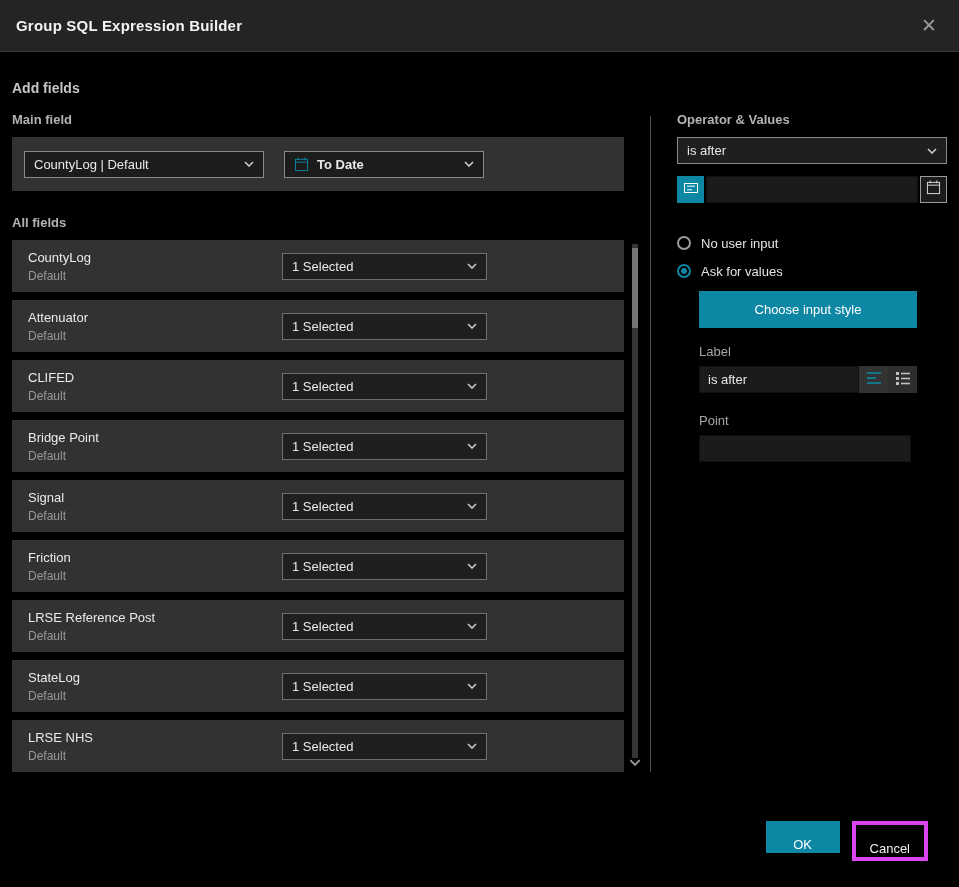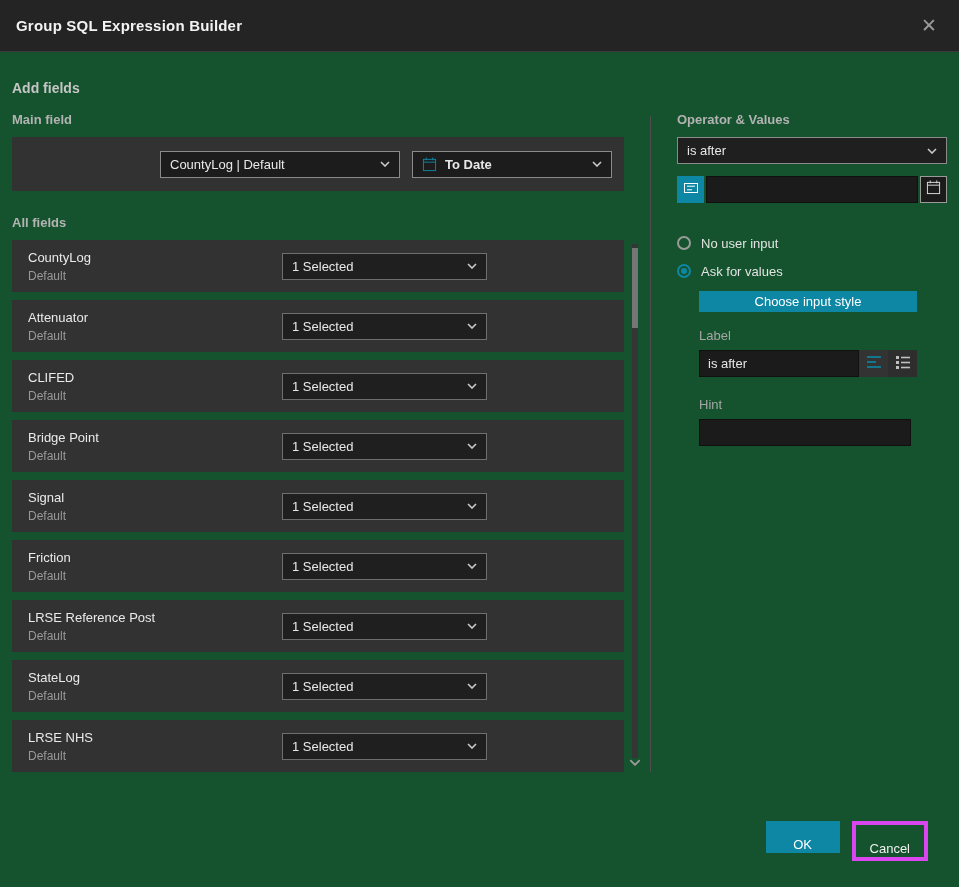--- a/index.html
+++ b/index.html
@@ -1,19 +1,19 @@
 <!DOCTYPE html>
 <html style="--accent: #0d87a3;"><head>
 <meta charset="utf-8">
 <style>
   :root { --accent:#0d87a3; }
   * { box-sizing:border-box; margin:0; padding:0; }
   html,body { width:959px; height:887px; background:#2b2b2b; overflow:hidden;
     font-family:"Liberation Sans", sans-serif; color:#e6e6e6; }
-  .dialog { position:relative; width:959px; height:887px; background:#14532d; }
+  .dialog { position:relative; width:959px; height:887px; background:#000000; }
 
   
   .hdr { height:52px; background:#242424; border-bottom:1px solid #3a3a3a;
     display:flex; align-items:center; padding:0 16px; }
   .hdr-title { font-size:15px; font-weight:700; color:#f3f3f3; letter-spacing:.2px; }
   .hdr-close { margin-left:auto; font-size:19px; color:#9a9a9a; cursor:pointer; line-height:1; padding:4px 6px; }
 
   .bdy { padding:0 12px; }
   .h-add { margin-top:28px; font-size:14px; font-weight:700; color:#c6c6c6; }
 
@@ -24,21 +24,21 @@
 
   .sec-label { font-size:13px; font-weight:700; color:#b3b3b3; margin-bottom:10px; }
 
   
   .select { height:27px; background:#1c1c1c; border:1px solid #8a8a8a; color:#e8e8e8;
     font-size:13px; display:flex; align-items:center; padding:0 9px; cursor:pointer; }
   .select .select-text { flex:1; white-space:nowrap; overflow:hidden; }
   .chev { display:flex; align-items:center; color:#c9c9c9; margin-left:8px; }
 
   .main-strip { background:#323232; height:54px; display:flex; align-items:center;
-    padding:0 12px; gap:12px;justify-content:flex-end; }
+    padding:0 12px; gap:20px; }
   .sel-layer { width:240px; }
   .sel-date { width:200px; gap:8px;font-weight:bold; }
   .cal-ic { display:flex; align-items:center; color:var(--accent); }
 
   .h-allfields { margin-top:24px; }
   .list-wrap { position:relative; margin-top:2px; }
   .list { display:flex; flex-direction:column; gap:8px; }
   .field-row { background:#323232; height:52px; display:flex; align-items:center; padding:0 16px; }
   .field-info { width:254px; }
   .field-name { font-size:13px; color:#eaeaea; }
@@ -59,21 +59,21 @@
   .btn-cal { background:#1b1b1b; border:1px solid #9a9a9a; color:#e0e0e0; }
 
   .radios { margin-top:26px; }
   .radio-row { display:flex; align-items:center; gap:10px; height:28px; cursor:pointer; }
   .radio-dot { width:14px; height:14px; border-radius:50%; border:2px solid #9b9b9b; position:relative; flex:none; }
   .radio-dot.sel { border-color:var(--accent); }
   .radio-dot.sel::after { content:""; position:absolute; inset:2px; border-radius:50%; background:var(--accent); }
   .radio-lbl { font-size:13px; color:#e3e3e3; }
 
   .indent { margin-left:22px; }
-  .btn-choose { margin-top:6px; width:218px; height:21px; background:var(--accent); color:#fff;
+  .btn-choose { margin-top:6px; width:218px; height:37px; background:var(--accent); color:#fff;
     border:none; font-size:13px; font-family:inherit; cursor:pointer; display:block; }
   .cap { font-size:13px; color:#a6a6a6; margin-top:16px; margin-bottom:7px; }
   .label-row { display:flex; }
   .label-input { width:160px; height:27px; background:#1b1b1b; border:1px solid #101010; color:#e6e6e6; padding:0 8px; font-size:13px; }
   .tgl { width:29px; height:27px; background:#2e2e2e; display:flex; align-items:center; justify-content:center; cursor:pointer; }
   .tgl.on { color:var(--accent); background:#333; }
   .tgl.off { color:#c0c0c0; }
   .hint-input { width:212px; height:27px; background:#1b1b1b; border:1px solid #101010; color:#e6e6e6; padding:0 8px; font-size:13px; }
 
   
@@ -355,21 +355,21 @@
                     <use href="#i-alignleft"></use>
                   </svg></span>
             </div>
             <div class="tgl off">
               <span><svg width="16" height="16" viewBox="0 0 16 16">
                     <use href="#i-list"></use>
                   </svg></span>
             </div>
           </div>
 
-          <div class="cap" style="margin-top:20px">Hint</div>
+          <div class="cap" style="margin-top:20px">Point</div>
           <input class="hint-input" value="" style="">
         </div>
       </div>
     </div>
   </div>
 
   <div class="ftr">
     <button class="btn btn-ok">OK</button>
     <button class="btn btn-cancel">Cancel</button>
   </div>

